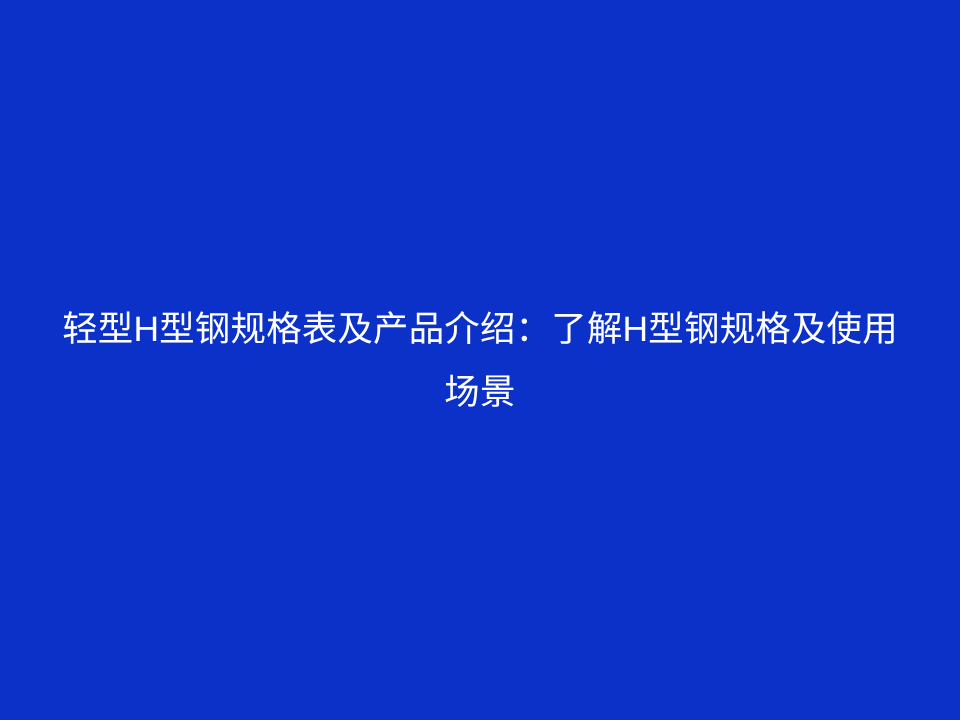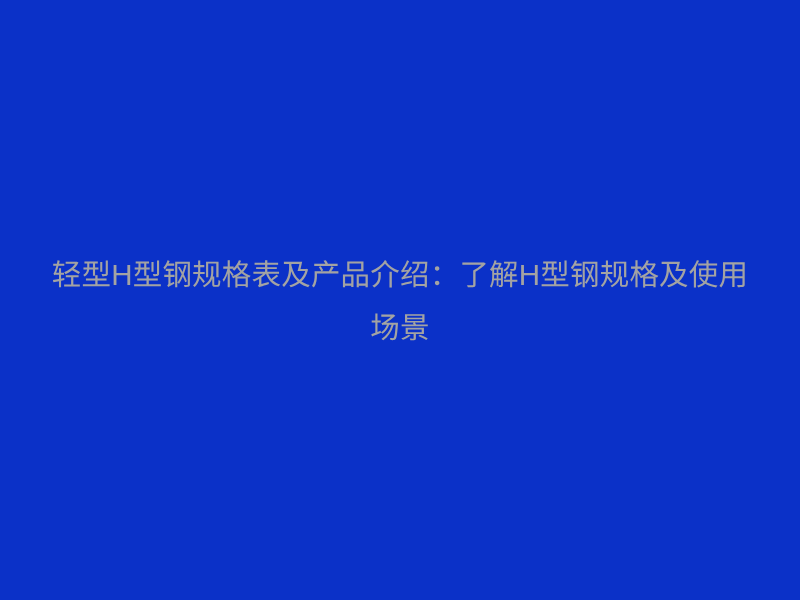--- a/index.html
+++ b/index.html
@@ -51,17 +51,17 @@
     -webkit-font-smoothing: antialiased;
   }
 </style>
 </head>
 <body>
 
 <div id="banner-canvas" style="background-color: rgb(11, 49, 200); width: 800px; height: 600px;">
 
   <div id="headline-block">
 
-    <h1 id="headline-text" style="color: #a3a3a3; text-align: center;">轻型H型钢规格表及产品介绍：了解H型钢规格及使用场景</h1>
+    <h1 id="headline-text" style="color: #ffffff; text-align: center;">轻型H型钢规格表及产品介绍：了解H型钢规格及使用场景</h1>
 
   </div>
 
 </div>
 
 </body></html>

